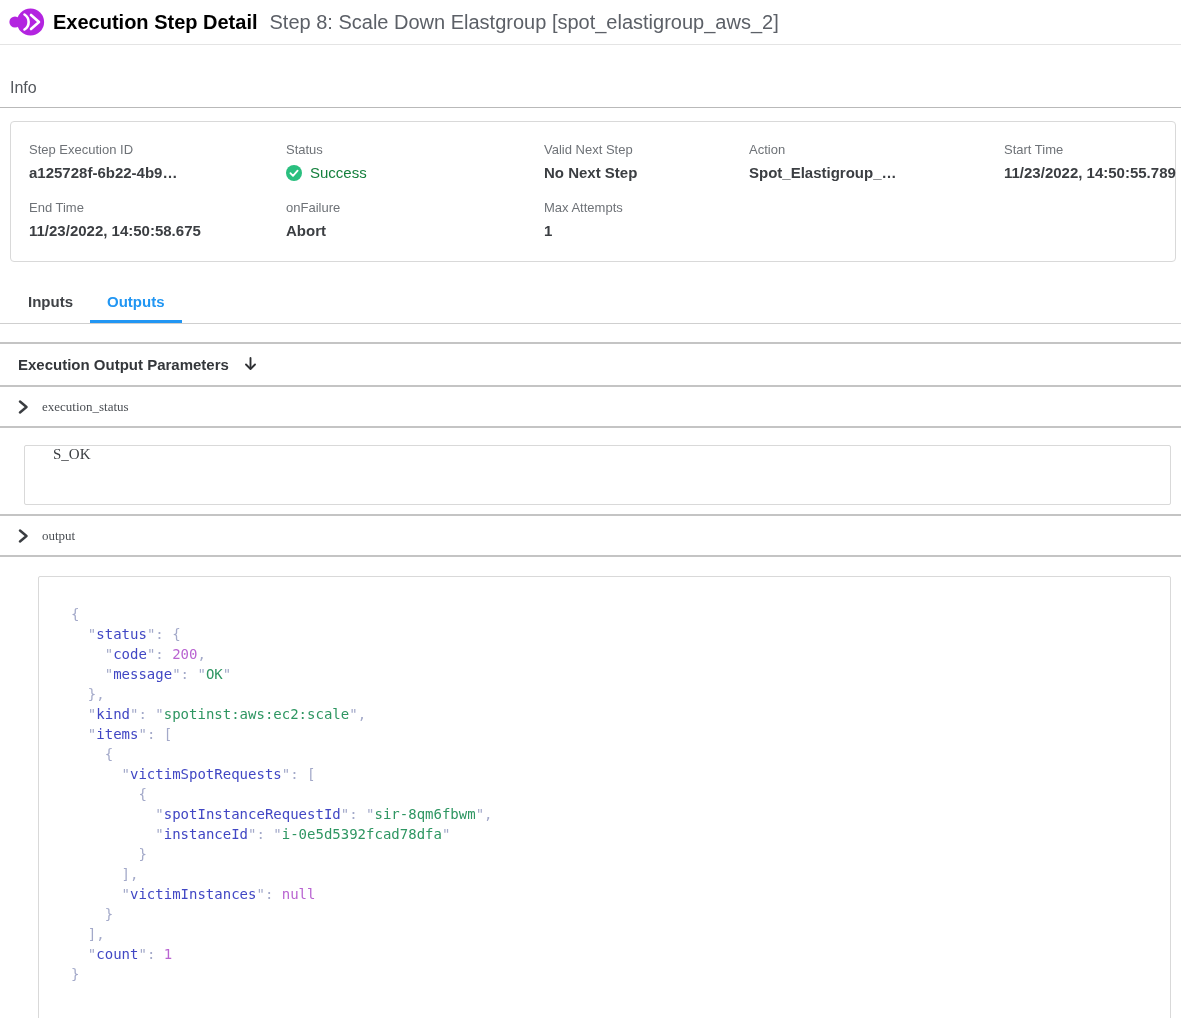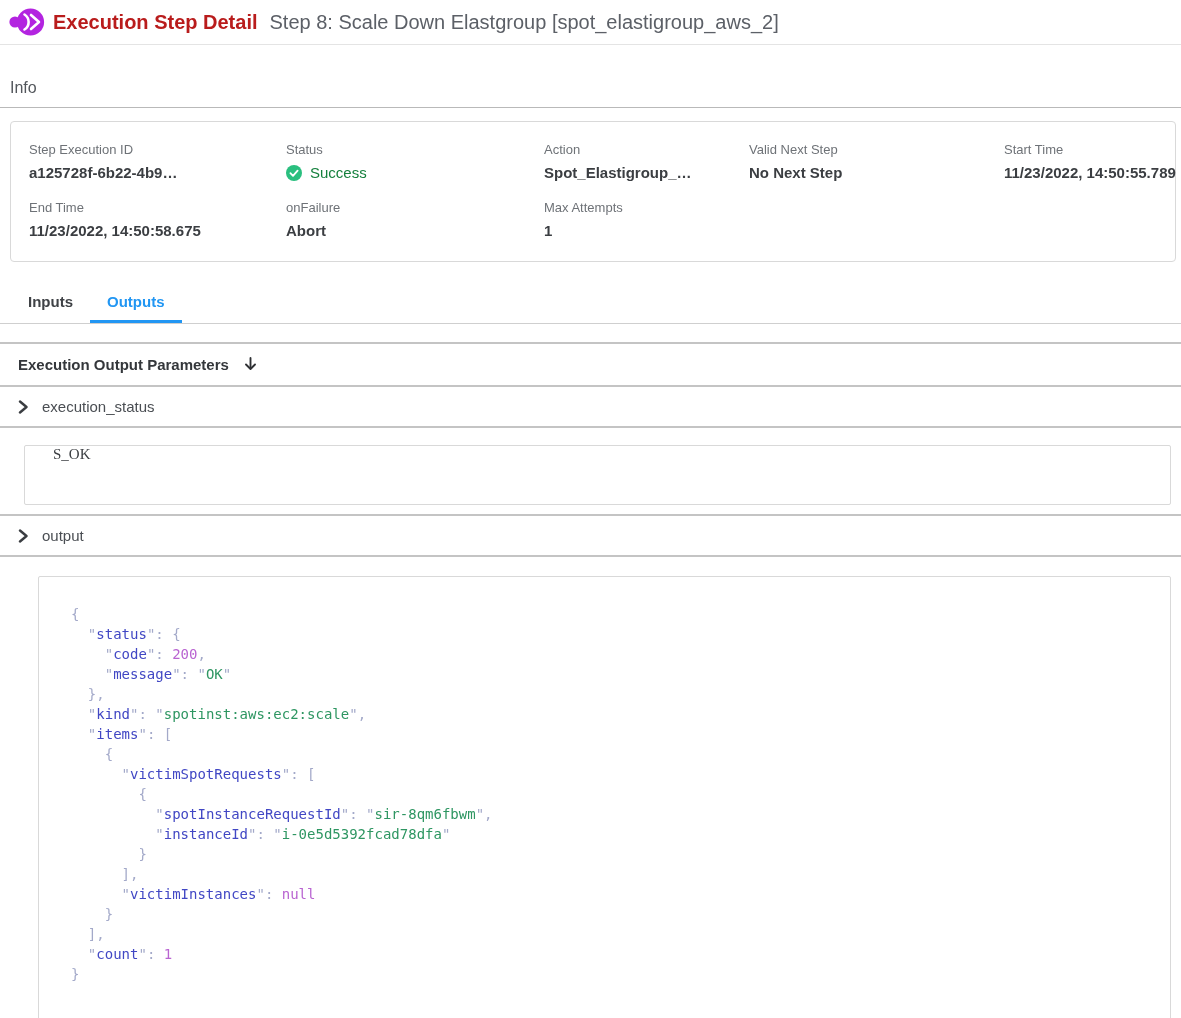--- a/index.html
+++ b/index.html
@@ -11,21 +11,21 @@
     overflow: hidden;
   }
 
   
   .app-header {
     display: flex; align-items: center;
     height: 45px; padding-left: 9px;
     border-bottom: 1px solid #e4e4e4;
   }
   .logo { width: 36px; height: 30px; margin-right: 8px; flex: 0 0 auto; }
-  .app-title { font-size: 20px; font-weight: 700; color: #b91c1c; margin-right: 12px; white-space: nowrap; }
+  .app-title { font-size: 20px; font-weight: 700; color: #000000; margin-right: 12px; white-space: nowrap; }
   .app-subtitle { font-size: 20px; font-weight: 400; color: #5c6067; white-space: nowrap; }
 
   
   .info-heading {
     font-size: 16px; color: #53575c; font-weight: 400;
     padding: 34px 8px 10px 10px;
     border-bottom: 1px solid #b9b9b9;
   }
   .info-card {
     margin: 13px 5px 0 10px;
@@ -66,21 +66,21 @@
   .download-icon { margin-left: 14px; display: inline-flex; cursor: pointer; }
 
   
   .section-row {
     display: flex; align-items: center;
     height: 41px; padding-left: 16px;
     border-bottom: 2px solid #c4c4c4;
     cursor: pointer;
   }
   .chev { width: 14px; height: 14px; display: inline-flex; margin-right: 12px; }
-  .section-name { font-size: 15px; color: #4a4e53; font-weight: 400; }
+  .section-name { font-size: 13px; color: #4a4e53; font-weight: 400; font-family: Liberation Serif, serif; }
 
   
   .value-box {
     margin: 17px 10px 9px 38px;
     border: 1px solid #d9d9d9; border-radius: 2px;
   }
   .value-box.simple {
     height: 60px; display: flex; align-items: flex-start;
     padding-left: 28px;
     font-family: Liberation Serif, serif;
@@ -128,26 +128,26 @@
       <span class="status-check">
         <svg viewBox="0 0 16 16" width="16" height="16">
           <circle cx="8" cy="8" r="8" fill="#2abf7f"></circle>
           <path d="M4.4 8.2 L7 10.8 L11.6 5.6" fill="none" stroke="#ffffff" stroke-width="1.8" stroke-linecap="round" stroke-linejoin="round"></path>
         </svg>
       </span>
       <span>Success</span>
     </div>
   </div>
   <div>
+    <div class="flabel">Valid Next Step</div>
+    <div class="fvalue">No Next Step</div>
+  </div>
+  <div>
     <div class="flabel">Action</div>
     <div class="fvalue">Spot_Elastigroup_…</div>
-  </div>
-  <div>
-    <div class="flabel">Valid Next Step</div>
-    <div class="fvalue">No Next Step</div>
   </div>
   <div>
     <div class="flabel">Start Time</div>
     <div class="fvalue">11/23/2022, 14:50:55.789</div>
   </div>
   <div>
     <div class="flabel">End Time</div>
     <div class="fvalue">11/23/2022, 14:50:58.675</div>
   </div>
   <div>

